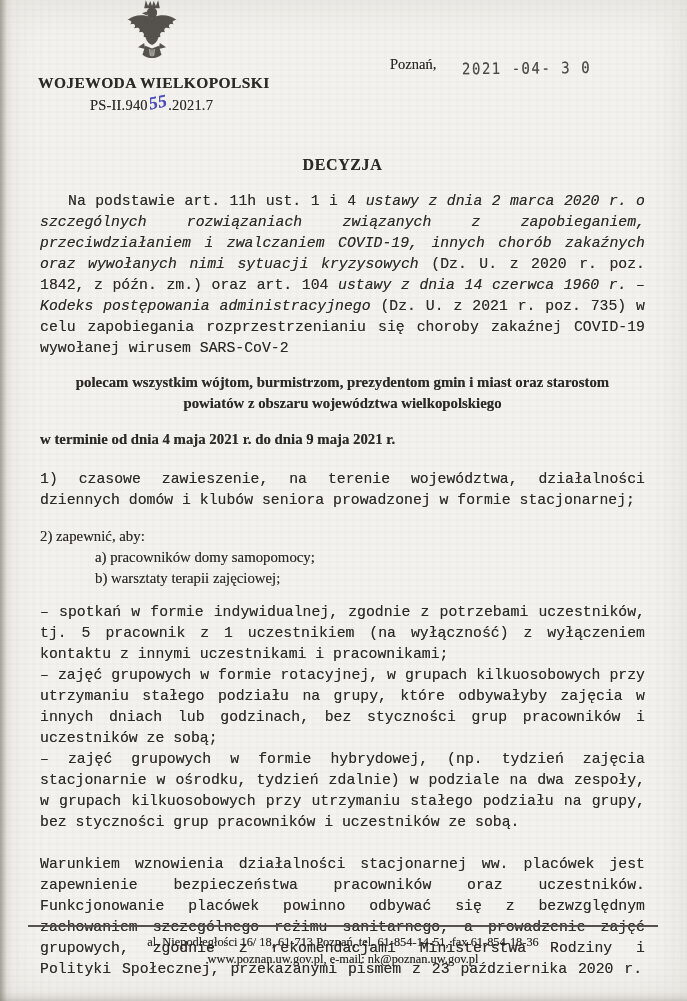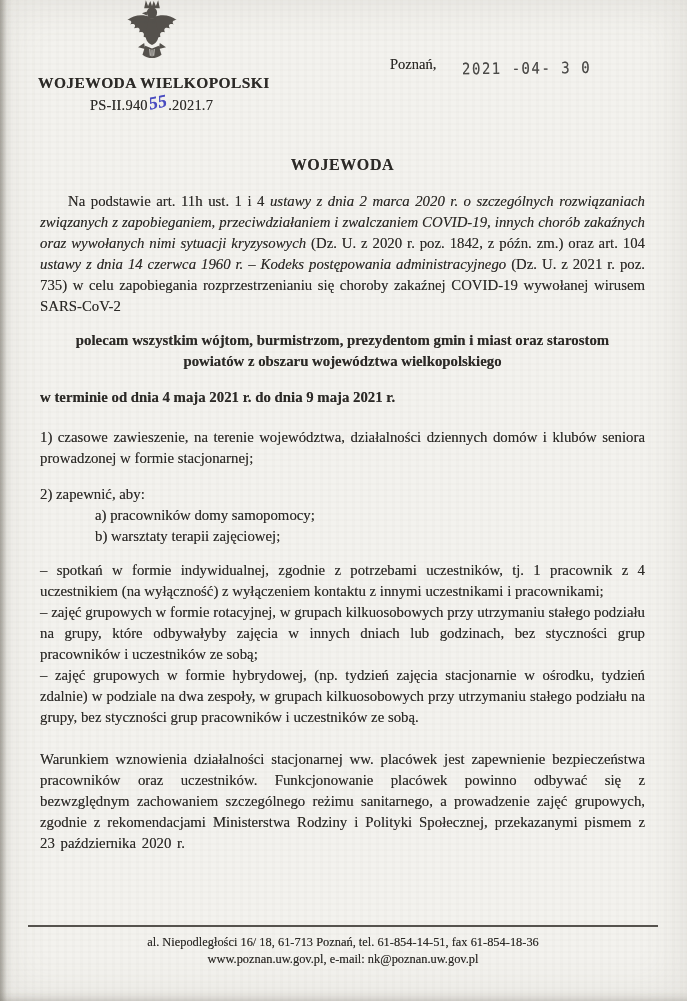--- a/index.html
+++ b/index.html
@@ -41,21 +41,21 @@
     font-family:"DejaVu Sans Mono", monospace;
     font-size:14px;color:#4b4a48;letter-spacing:1.5px;
     transform:scaleY(1.12) rotate(-.6deg);
     text-shadow:0 0 .6px rgba(75,74,72,.5);
     white-space:pre;
   }
   
   .main{padding:0 42px 0 40px;font-size:14.8px;line-height:21px;}
   .title{font-size:16px;font-weight:bold;text-align:center;letter-spacing:.6px;margin:24px 0 0;}
   p{margin:0;}
-  .jst{text-align:justify;}
+  .jst{text-align:justify;font-family:Liberation Mono, monospace;}
   .ind{text-indent:28px;}
   .bold{font-weight:bold;}
   .ctr{text-align:center;}
   .legal{margin-top:16px;}
   .heading-order{margin-top:13px;padding:0 14px;}
   .term{margin-top:15px;}
   .item1{margin-top:19px;}
   .item2{margin-top:15px;}
   .subitems{padding-left:55px;}
   .cont{margin-top:17px;}
@@ -96,40 +96,40 @@
 
     <div class="sender">WOJEWODA WIELKOPOLSKI</div>
 
     <div class="refline"><span>PS-II.940</span><span class="hand">55</span><span>.2021.7</span></div>
 
     <div class="place">Poznań,</div>
     <div class="stamp">2021 -04- 3 0</div>
   </div>
 
   <div class="main">
-    <h1 class="title">WOJEWODA</h1>
+    <h1 class="title">DECYZJA</h1>
 
     <p class="legal jst ind"><span>Na podstawie art. 11h ust. 1 i 4 </span><span style="font-style: italic;">ustawy z dnia 2 marca 2020 r. o szczególnych rozwiązaniach związanych z zapobieganiem, przeciwdziałaniem i zwalczaniem COVID-19, innych chorób zakaźnych oraz wywołanych nimi sytuacji kryzysowych</span><span> (Dz. U. z 2020 r. poz. 1842, z późn. zm.) oraz art. 104 </span><span style="font-style: italic;">ustawy z dnia 14 czerwca 1960 r. – Kodeks postępowania administracyjnego</span><span> (Dz. U. z 2021 r. poz. 735) w celu zapobiegania rozprzestrzenianiu się choroby zakaźnej COVID-19 wywołanej wirusem SARS-CoV-2</span></p>
 
     <p class="heading-order bold ctr">polecam wszystkim wójtom, burmistrzom, prezydentom gmin i miast oraz starostom powiatów z obszaru województwa wielkopolskiego</p>
 
     <p class="term bold">w terminie od dnia 4 maja 2021 r. do dnia 9 maja 2021 r.</p>
 
     <p class="item1 jst">1) czasowe zawieszenie, na terenie województwa, działalności dziennych domów i klubów seniora prowadzonej w formie stacjonarnej;</p>
 
     <p class="item2">2) zapewnić, aby:</p>
 
     <div class="subitems">
       <div>a) pracowników domy samopomocy;</div>
       <div>b) warsztaty terapii zajęciowej;</div>
     </div>
 
 
     <div class="forms">
-        <p class="jst">– spotkań w formie indywidualnej, zgodnie z potrzebami uczestników, tj. 1 pracownik z 4 uczestnikiem (na wyłączność) z wyłączeniem kontaktu z innymi uczestnikami i pracownikami;</p>
+        <p class="jst">– spotkań w formie indywidualnej, zgodnie z potrzebami uczestników, tj. 5 pracownik z 1 uczestnikiem (na wyłączność) z wyłączeniem kontaktu z innymi uczestnikami i pracownikami;</p>
         <p class="jst">– zajęć grupowych w formie rotacyjnej, w grupach kilkuosobowych przy utrzymaniu stałego podziału na grupy, które odbywałyby zajęcia w innych dniach lub godzinach, bez styczności grup pracowników i uczestników ze sobą;</p>
         <p class="jst">– zajęć grupowych w formie hybrydowej, (np. tydzień zajęcia stacjonarnie w ośrodku, tydzień zdalnie) w podziale na dwa zespoły, w grupach kilkuosobowych przy utrzymaniu stałego podziału na grupy, bez styczności grup pracowników i uczestników ze sobą.</p>
       </div>
 
     <p class="closing jst">Warunkiem wznowienia działalności stacjonarnej ww. placówek jest zapewnienie bezpieczeństwa pracowników oraz uczestników. Funkcjonowanie placówek powinno odbywać się z bezwzględnym zachowaniem szczególnego reżimu sanitarnego, a prowadzenie zajęć grupowych, zgodnie z rekomendacjami Ministerstwa Rodziny i Polityki Społecznej, przekazanymi pismem z 23 października 2020 r.</p>
   </div>
 
   <div class="ftr">
     <div>al. Niepodległości 16/ 18, 61-713 Poznań, tel. 61-854-14-51, fax 61-854-18-36</div>
     <div>www.poznan.uw.gov.pl, e-mail: nk@poznan.uw.gov.pl</div>

